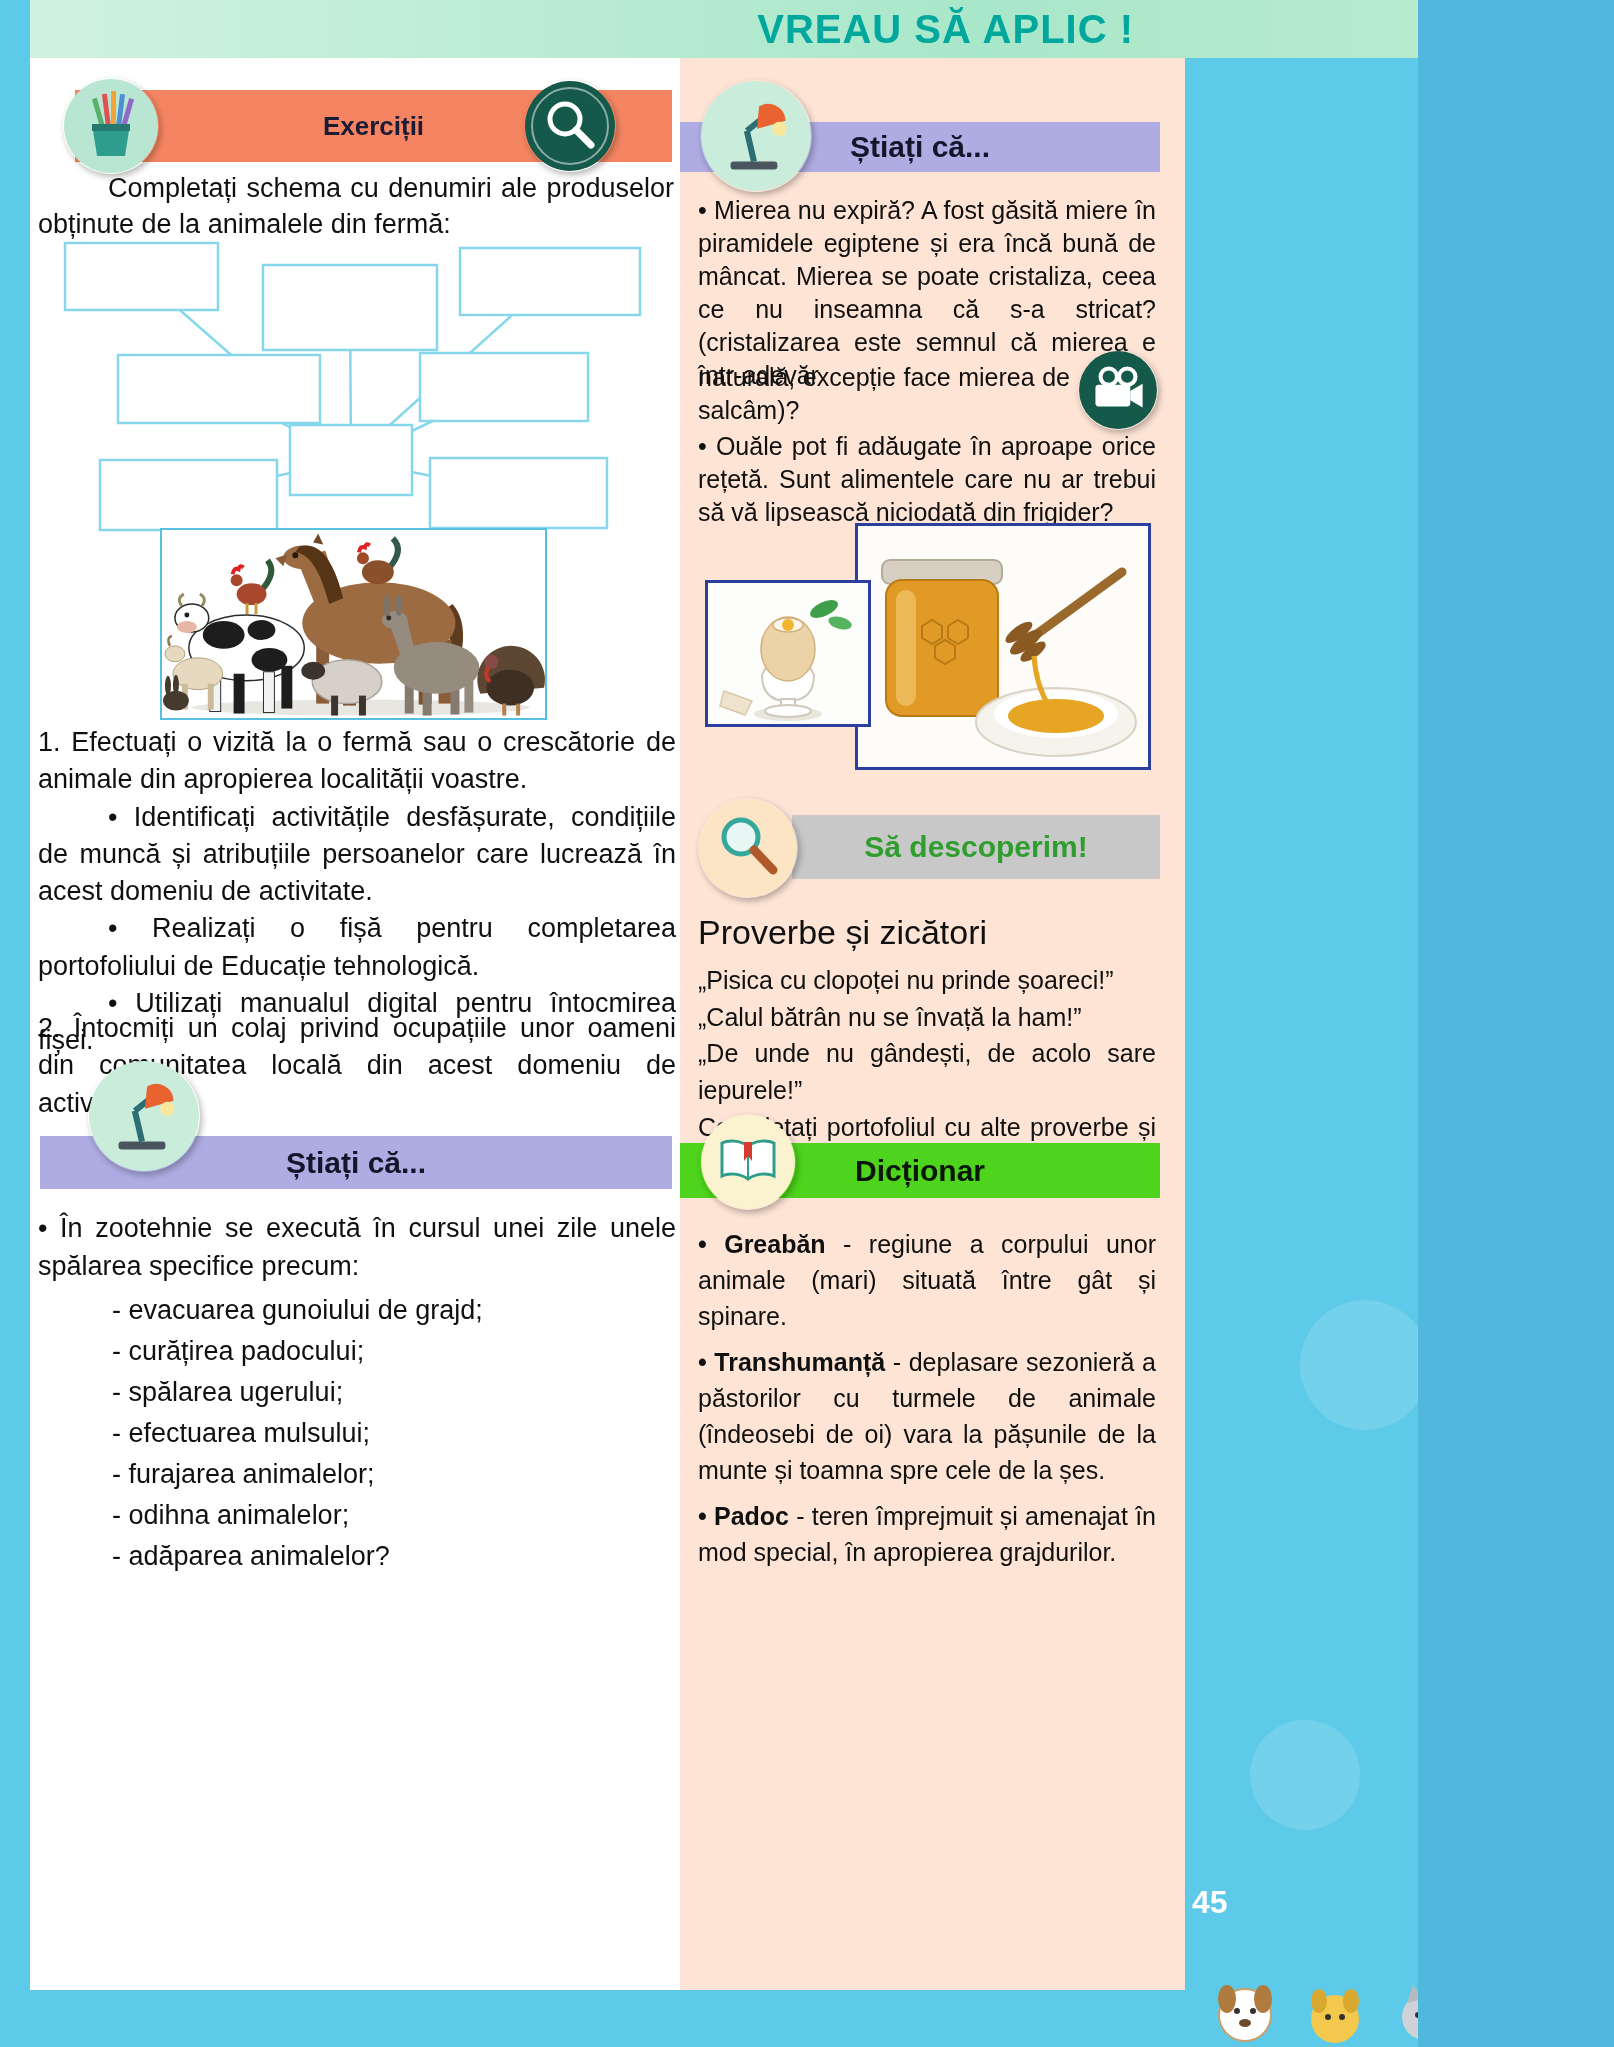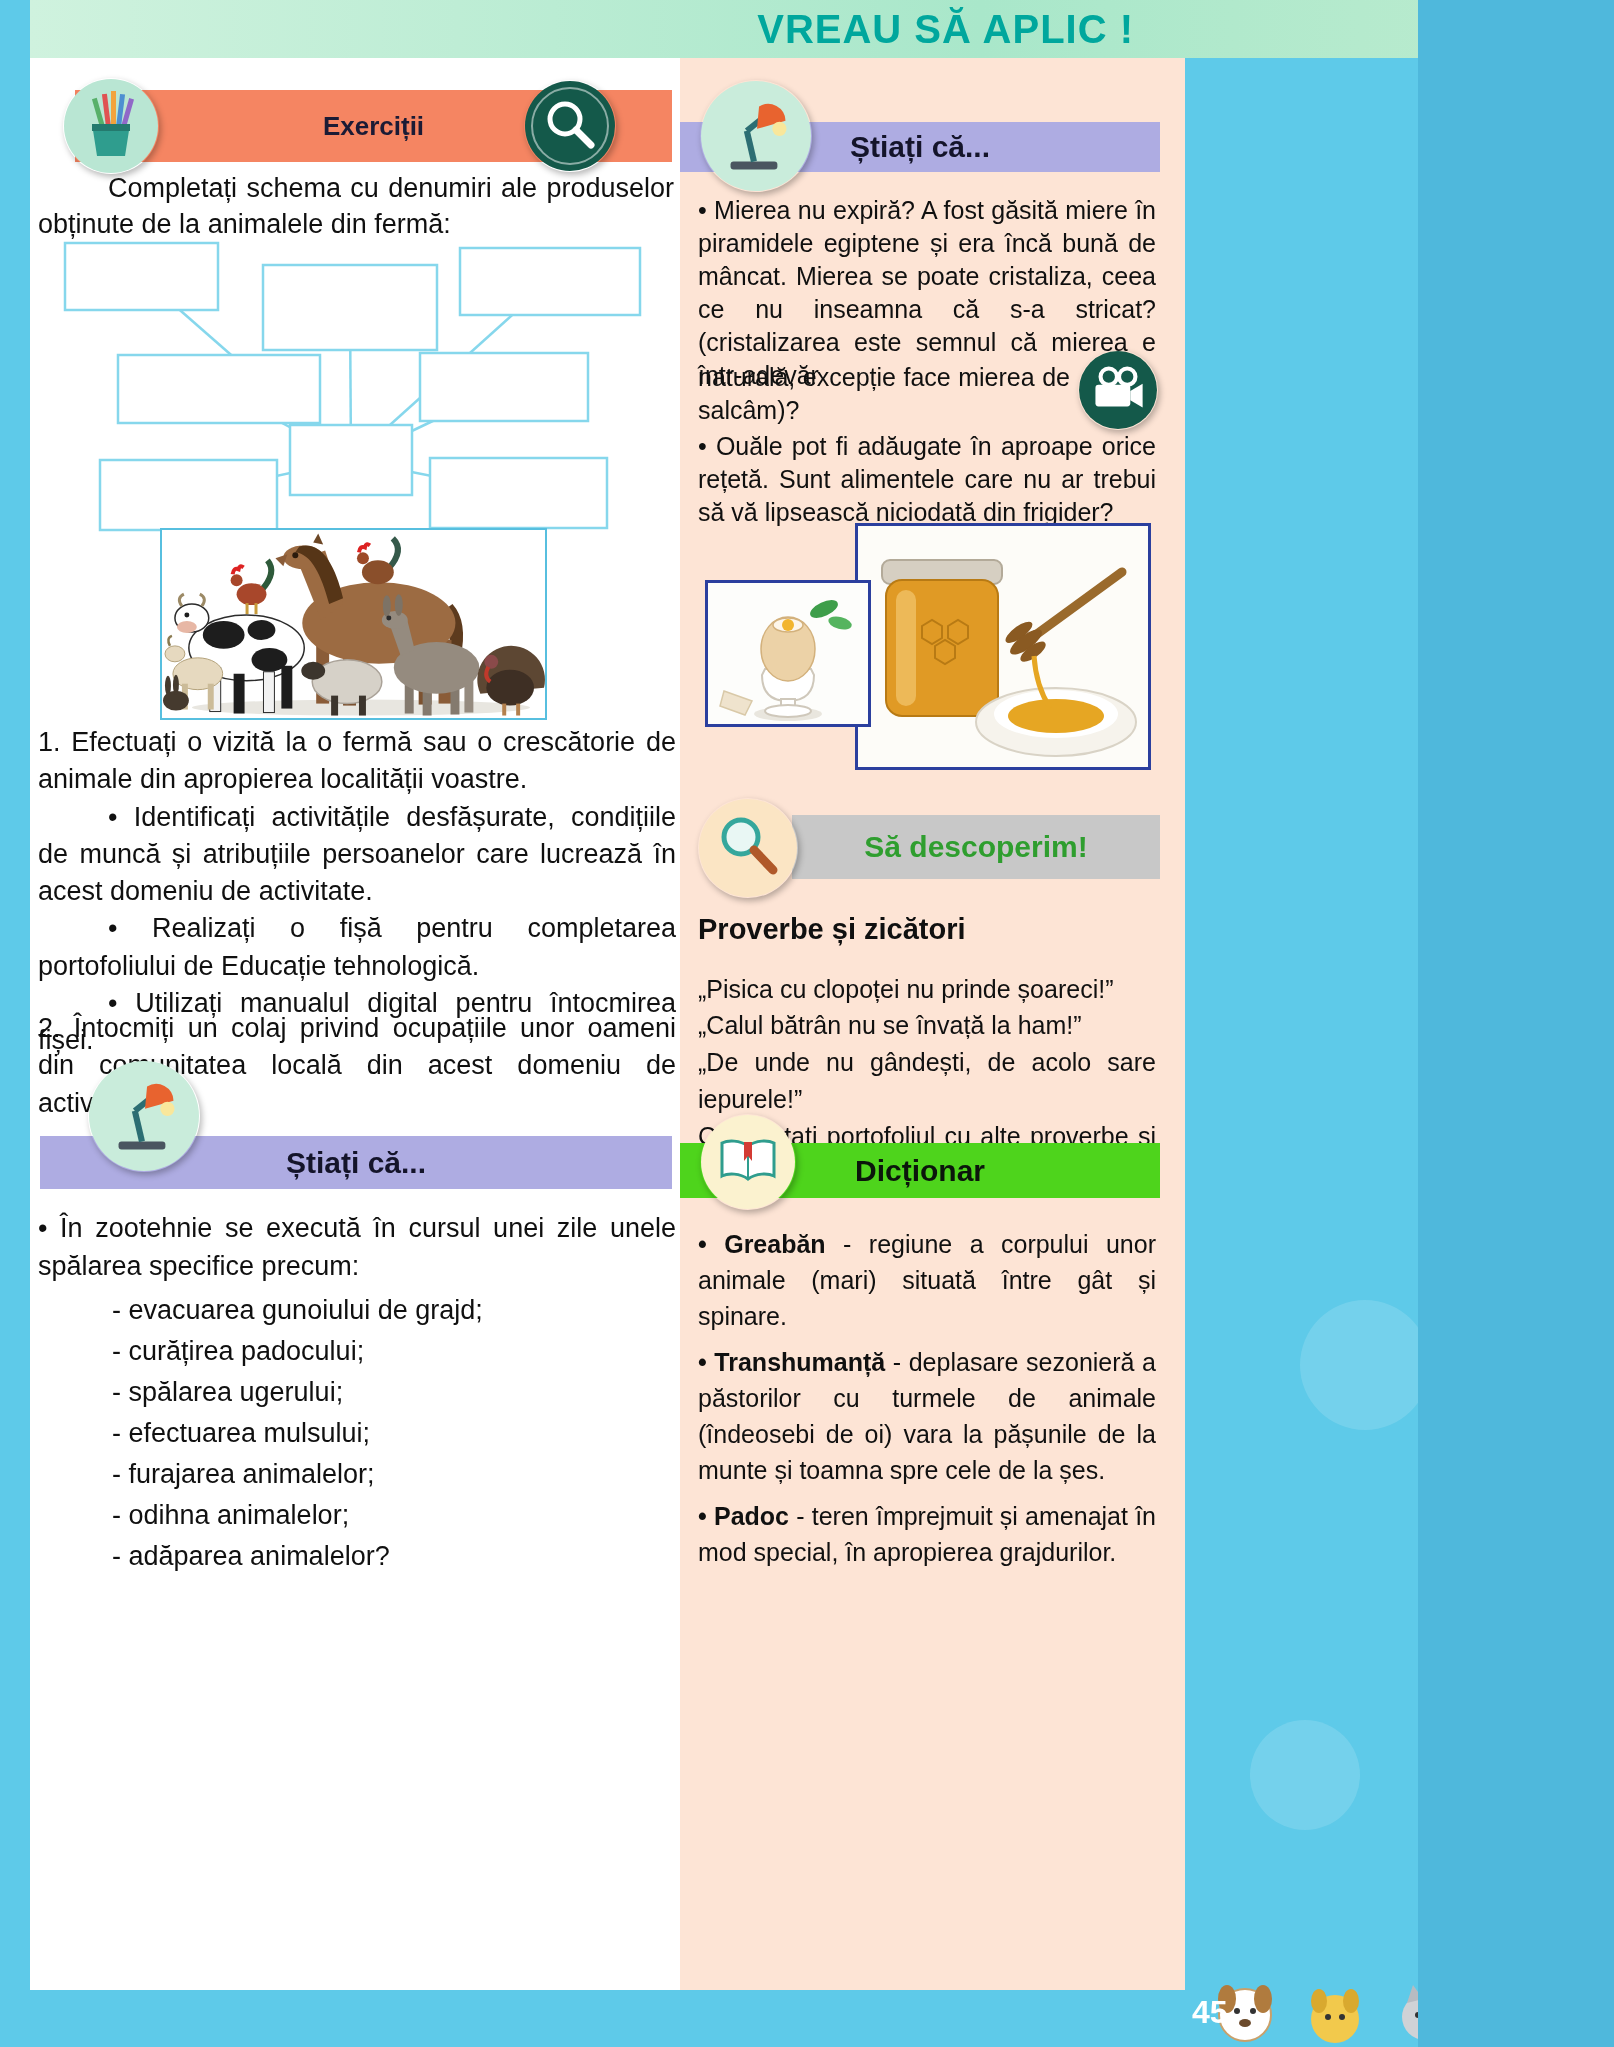--- a/index.html
+++ b/index.html
@@ -52,30 +52,30 @@
   #video-icon{left:398px;top:292px;width:80px;height:80px}
   #eggs-p{position:absolute;left:18px;top:372px;width:458px}
   #egg-photo{position:absolute;left:25px;top:522px;width:166px;height:147px;background:#fff;
      border:3px solid #2b3f9e;z-index:2}
   #honey-photo{position:absolute;left:175px;top:465px;width:296px;height:247px;background:#fff;
      border:3px solid #2b3f9e;z-index:1}
   #egg-photo svg,#honey-photo svg{width:100%;height:100%;display:block}
   #discover-icon{left:18px;top:740px;width:100px;height:100px;z-index:2}
   #discover-banner{left:112px;top:757px;width:368px;height:64px;background:#c8c8c8;color:#2f9e2f;font-size:30px}
   #proverbs{position:absolute;left:18px;top:850px;width:458px;font-size:25px}
-  #proverbs .head{font-weight:bold;font-size:29px;margin-bottom:20px}
+  #proverbs .head{font-weight:normal;font-size:34px;margin-bottom:4px}
   #proverbs p{line-height:1.47;text-align:justify}
   #book-icon{left:20px;top:1056px;width:96px;height:96px;z-index:2}
   #dict-banner{left:0;top:1085px;width:480px;height:55px;background:#4ed41c;color:#0b160b;font-size:30px}
   #dict-block{position:absolute;left:18px;top:1168px;width:458px;font-size:25px}
   #dict-block p{line-height:1.44;text-align:justify;margin-bottom:10px}
   .term{font-weight:bold}
 
   
-  #page-number{position:absolute;left:1192px;top:1994px;color:#ffffff;font-weight:bold;font-size:32px}
+  #page-number{position:absolute;left:1192px;top:1884px;color:#ffffff;font-weight:bold;font-size:32px}
   .watermark{position:absolute;border-radius:50%;background:#ffffff;opacity:.14}
   #bottom-animals{position:absolute;left:1185px;top:1897px;width:429px;height:150px}
   #bottom-animals svg{width:100%;height:100%;display:block}
 </style>
 </head>
 <body>
 
 <div class="page">
 
   <div class="top-banner">

